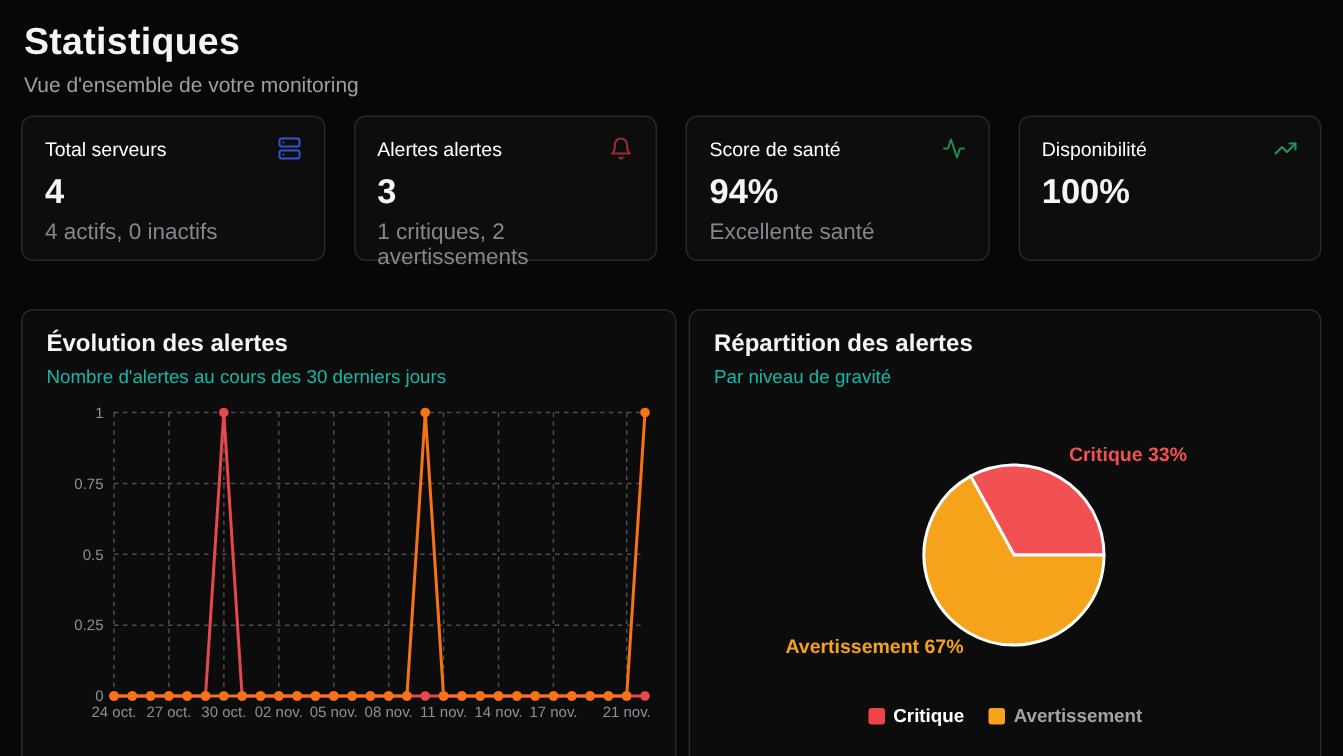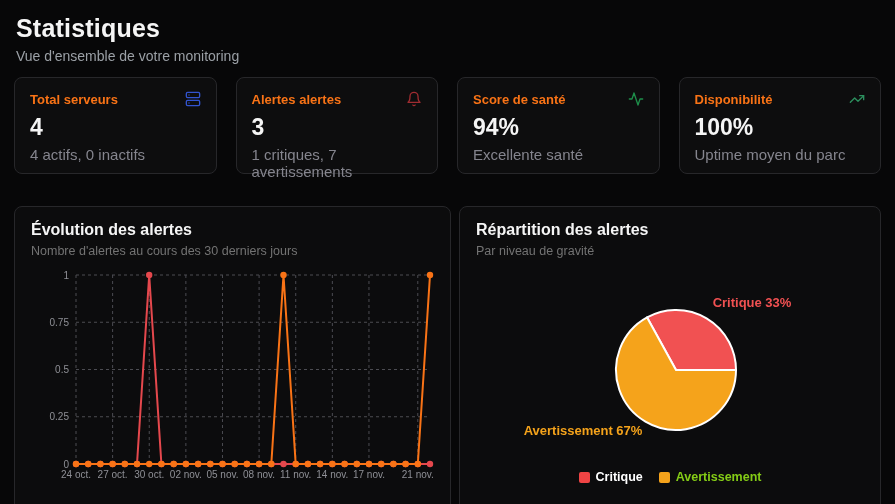--- a/index.html
+++ b/index.html
@@ -12,32 +12,32 @@
   .page { padding:14px; }
   .page-title { font-size:25px; font-weight:800; letter-spacing:.2px; padding-left:2px; }
   .page-subtitle { font-size:14px; color:#9ba0a6; margin-top:5px; padding-left:2px; }
 
   .cards { display:grid; grid-template-columns:repeat(4,1fr); gap:19px; margin-top:13px; }
   .card {
     background:#0d0d0e; border:1px solid #27272a; border-radius:8px;
     height:97px; padding:13px 15px;
   }
   .card-top { display:flex; justify-content:space-between; align-items:center; }
-  .card-label { font-size:13px; font-weight:700; color:#f97316; }
+  .card-label { font-size:13px; font-weight:400; color:#ffffff; }
   .card-icon { display:inline-flex; }
   .card-value { font-size:23px; font-weight:800; margin-top:7px; }
   .card-sub { font-size:15px; color:#85858e; margin-top:5px; }
 
   .charts { display:grid; grid-template-columns:437px 1fr; gap:8px; margin-top:32px; height:313px; }
   .panel {
     background:#0c0c0d; border:1px solid #27272a; border-radius:8px;
     padding:14px 16px; overflow:hidden;
   }
   .panel-title { font-size:16px; font-weight:800; }
-  .panel-sub { font-size:12.5px; color:#737373; margin-top:5px; }
+  .panel-sub { font-size:12.5px; color:#14b8a6; margin-top:5px; }
 
   .chart-svg { display:block; margin-top:8px; }
   .tick { fill:#8f9096; font-size:10px; font-family:"Liberation Sans",sans-serif; }
   .grid { stroke:#4c4c52; stroke-width:1; stroke-dasharray:3 3; fill:none; }
   .callout { font-size:13px; font-weight:700; font-family:"Liberation Sans",sans-serif; }
 
   .legend { display:flex; justify-content:center; gap:16px; margin-top:4px; }
   .legend-item { display:flex; align-items:center; gap:6px; cursor:pointer; }
   .legend-swatch { width:11px; height:11px; border-radius:2px; display:inline-block; }
   .legend-label { font-size:12.5px; font-weight:700; }
@@ -72,21 +72,21 @@
       <div class="card-top">
         <span class="card-label">Alertes alertes</span>
         <span class="card-icon" style="color: rgb(160, 44, 49);">
           <svg viewBox="0 0 24 24" width="16" height="16" fill="none" stroke="currentColor" stroke-width="2" stroke-linecap="round" stroke-linejoin="round">
               <path d="M6 8a6 6 0 0 1 12 0c0 7 3 9 3 9H3s3-2 3-9"></path>
               <path d="M10.3 21a1.94 1.94 0 0 0 3.4 0"></path>
             </svg>
         </span>
       </div>
       <div class="card-value">3</div>
-      <div class="card-sub">1 critiques, 7 avertissements</div>
+      <div class="card-sub">1 critiques, 2 avertissements</div>
     </div>
 
     <div class="card">
       <div class="card-top">
         <span class="card-label">Score de santé</span>
         <span class="card-icon" style="color: rgb(30, 142, 74);">
           <svg viewBox="0 0 24 24" width="16" height="16" fill="none" stroke="currentColor" stroke-width="2" stroke-linecap="round" stroke-linejoin="round">
               <polyline points="22 12 18 12 15 21 9 3 6 12 2 12"></polyline>
             </svg>
         </span>
@@ -99,21 +99,20 @@
       <div class="card-top">
         <span class="card-label">Disponibilité</span>
         <span class="card-icon" style="color: rgb(44, 143, 94);">
           <svg viewBox="0 0 24 24" width="16" height="16" fill="none" stroke="currentColor" stroke-width="2" stroke-linecap="round" stroke-linejoin="round">
               <polyline points="22 7 13.5 15.5 8.5 10.5 2 17"></polyline>
               <polyline points="16 7 22 7 22 13"></polyline>
             </svg>
         </span>
       </div>
       <div class="card-value">100%</div>
-      <div class="card-sub">Uptime moyen du parc</div>
     </div>
 
   </div>
 
   <div class="charts">
 
     <div class="panel">
       <div class="panel-title">Évolution des alertes</div>
       <div class="panel-sub">Nombre d'alertes au cours des 30 derniers jours</div>
       <svg class="chart-svg" width="405" height="222" viewBox="0 0 405 222">
@@ -221,19 +220,19 @@
           <text class="callout" x="276" y="41" text-anchor="middle" fill="#f15152">Critique 33%</text>
           <text class="callout" x="107" y="169" text-anchor="middle" fill="#f5a31b">Avertissement 67%</text>
         </svg>
       <div class="legend">
         <div class="legend-item">
           <span class="legend-swatch" style="background-color: rgb(239, 68, 68);"></span>
           <span class="legend-label" style="color: #ffffff;">Critique</span>
         </div>
         <div class="legend-item">
           <span class="legend-swatch" style="background-color: rgb(245, 163, 27);"></span>
-          <span class="legend-label" style="color: #84cc16;">Avertissement</span>
+          <span class="legend-label" style="color: #a3a3a3;">Avertissement</span>
         </div>
       </div>
     </div>
 
   </div>
 </div>
 
 </body></html>

